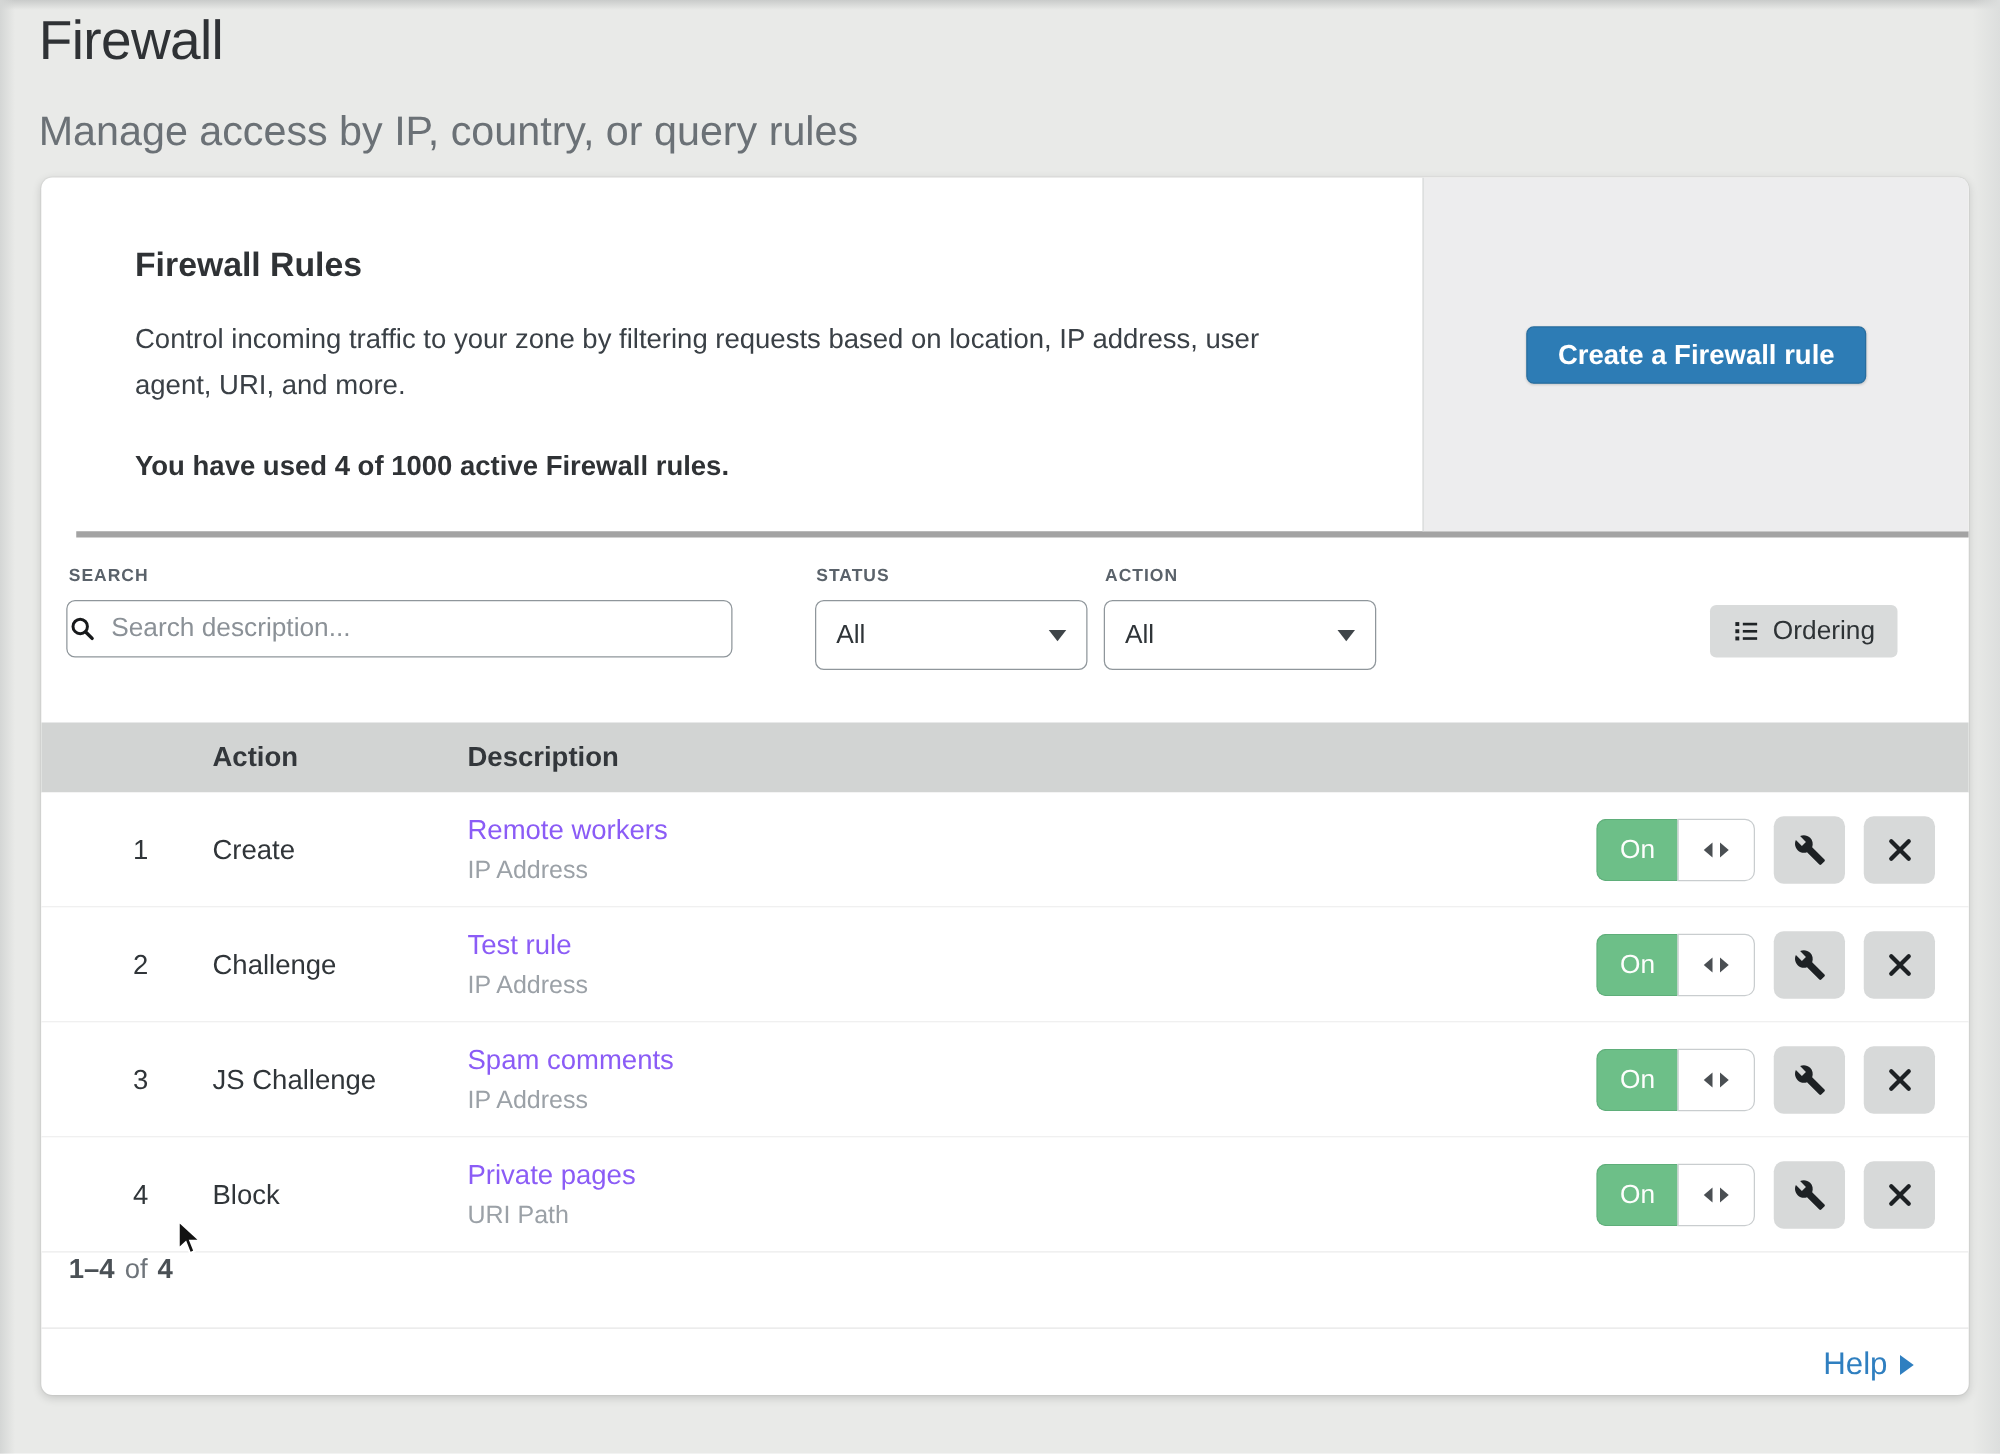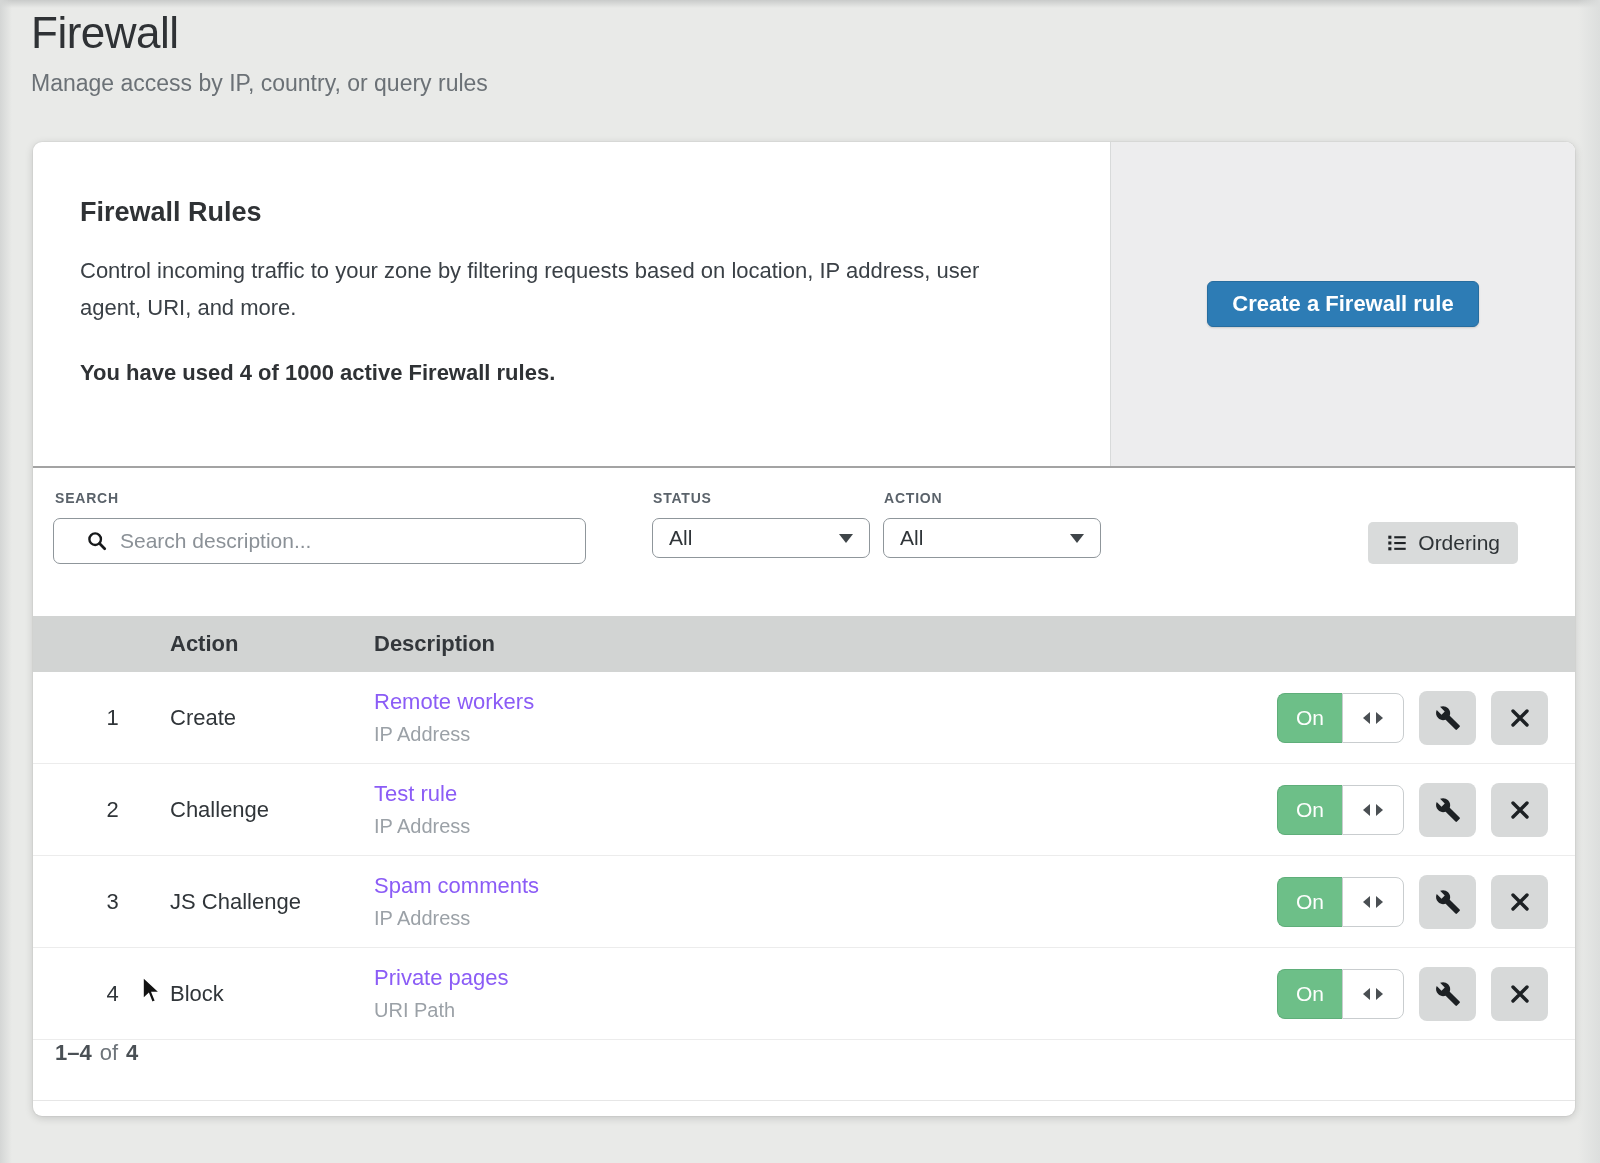--- a/index.html
+++ b/index.html
@@ -11,32 +11,32 @@
     background:
       linear-gradient(90deg, #d4d6d5 0px, rgba(233,234,232,0) 12px),
       linear-gradient(270deg, #dcdedd 0px, rgba(233,234,232,0) 22px),
       linear-gradient(180deg, #c9cbca 0px, rgba(233,234,232,0) 8px),
       #e9eae8;
   }
 
   
   .page-head { position:absolute; left:31px; top:8px; }
   .page-head h1 { font-size:44px; font-weight:400; color:#2f3235; letter-spacing:-0.5px; }
-  .page-head p  { margin-top:12px; font-size:23px; font-weight:400; color:#6b7176; }
+  .page-head p  { margin-top:28px; font-size:33px; font-weight:400; color:#6b7176; }
 
   
   .card {
     position:absolute; left:33px; top:142px; width:1542px; height:974px;
     background:#fff; border-radius:9px;
     box-shadow:0 2px 8px rgba(0,0,0,.16), 0 0 0 1px rgba(0,0,0,.03);
     overflow:hidden;
   }
 
   
-  .intro { display:flex; height:326px; border-bottom:2px solid #a3a3a3; }
+  .intro { display:flex; height:288px; border-bottom:5px solid #a3a3a3;margin-left:28px; }
   .intro-left { width:1077px; padding:55px 60px 0 47px; }
   .intro-left h2 { font-size:27px; font-weight:700; color:#2f3235; }
   .intro-left .desc { margin-top:24px; width:950px; font-size:22px; line-height:37px; color:#3a4046; }
   .intro-left .usage { margin-top:34px; font-size:22px; font-weight:700; color:#2f3235; }
   .intro-right {
     flex:1; background:#ededee; border-left:1px solid #d8dada;
     display:flex; align-items:center; justify-content:center;
   }
   .create-btn {
     min-width:252px; height:46px; padding:0 24px; cursor:pointer;
@@ -47,30 +47,30 @@
   
   .filters { position:relative; height:148px; }
   .f-label {
     position:absolute; font-size:14px; font-weight:700; letter-spacing:.8px;
     color:#5a626a; top:22px;
   }
   .lbl-search { left:22px; } .lbl-status { left:620px; } .lbl-action { left:851px; }
   .search-wrap {
     position:absolute; left:20px; top:50px; width:533px; height:46px;
     border:1px solid #8f969b; border-radius:7px; background:#fff;
-    display:flex; align-items:center; padding-left:32px;
+    display:flex; align-items:center; padding-left:1px;
   }
   .search-wrap svg { flex:0 0 auto; }
   .search-wrap input {
     flex:1; height:100%; border:none; outline:none; background:transparent;
     font-family:inherit; font-size:21px; color:#30353a; padding:0 12px;
   }
   .search-wrap input::placeholder { color:#8b9197; opacity:1; }
   .select-box {
-    position:absolute; top:50px; width:218px; height:40px; cursor:pointer;
+    position:absolute; top:50px; width:218px; height:56px; cursor:pointer;
     border:1px solid #8f969b; border-radius:7px; background:#fff;
     display:flex; align-items:center; padding:0 16px; font-size:21px; color:#2f3438;
   }
   .sel-status { left:619px; } .sel-action { left:850px; }
   .caret {
     margin-left:auto; width:0; height:0;
     border-left:7px solid transparent; border-right:7px solid transparent;
     border-top:9px solid #3f4549;
   }
   .ordering-btn {

